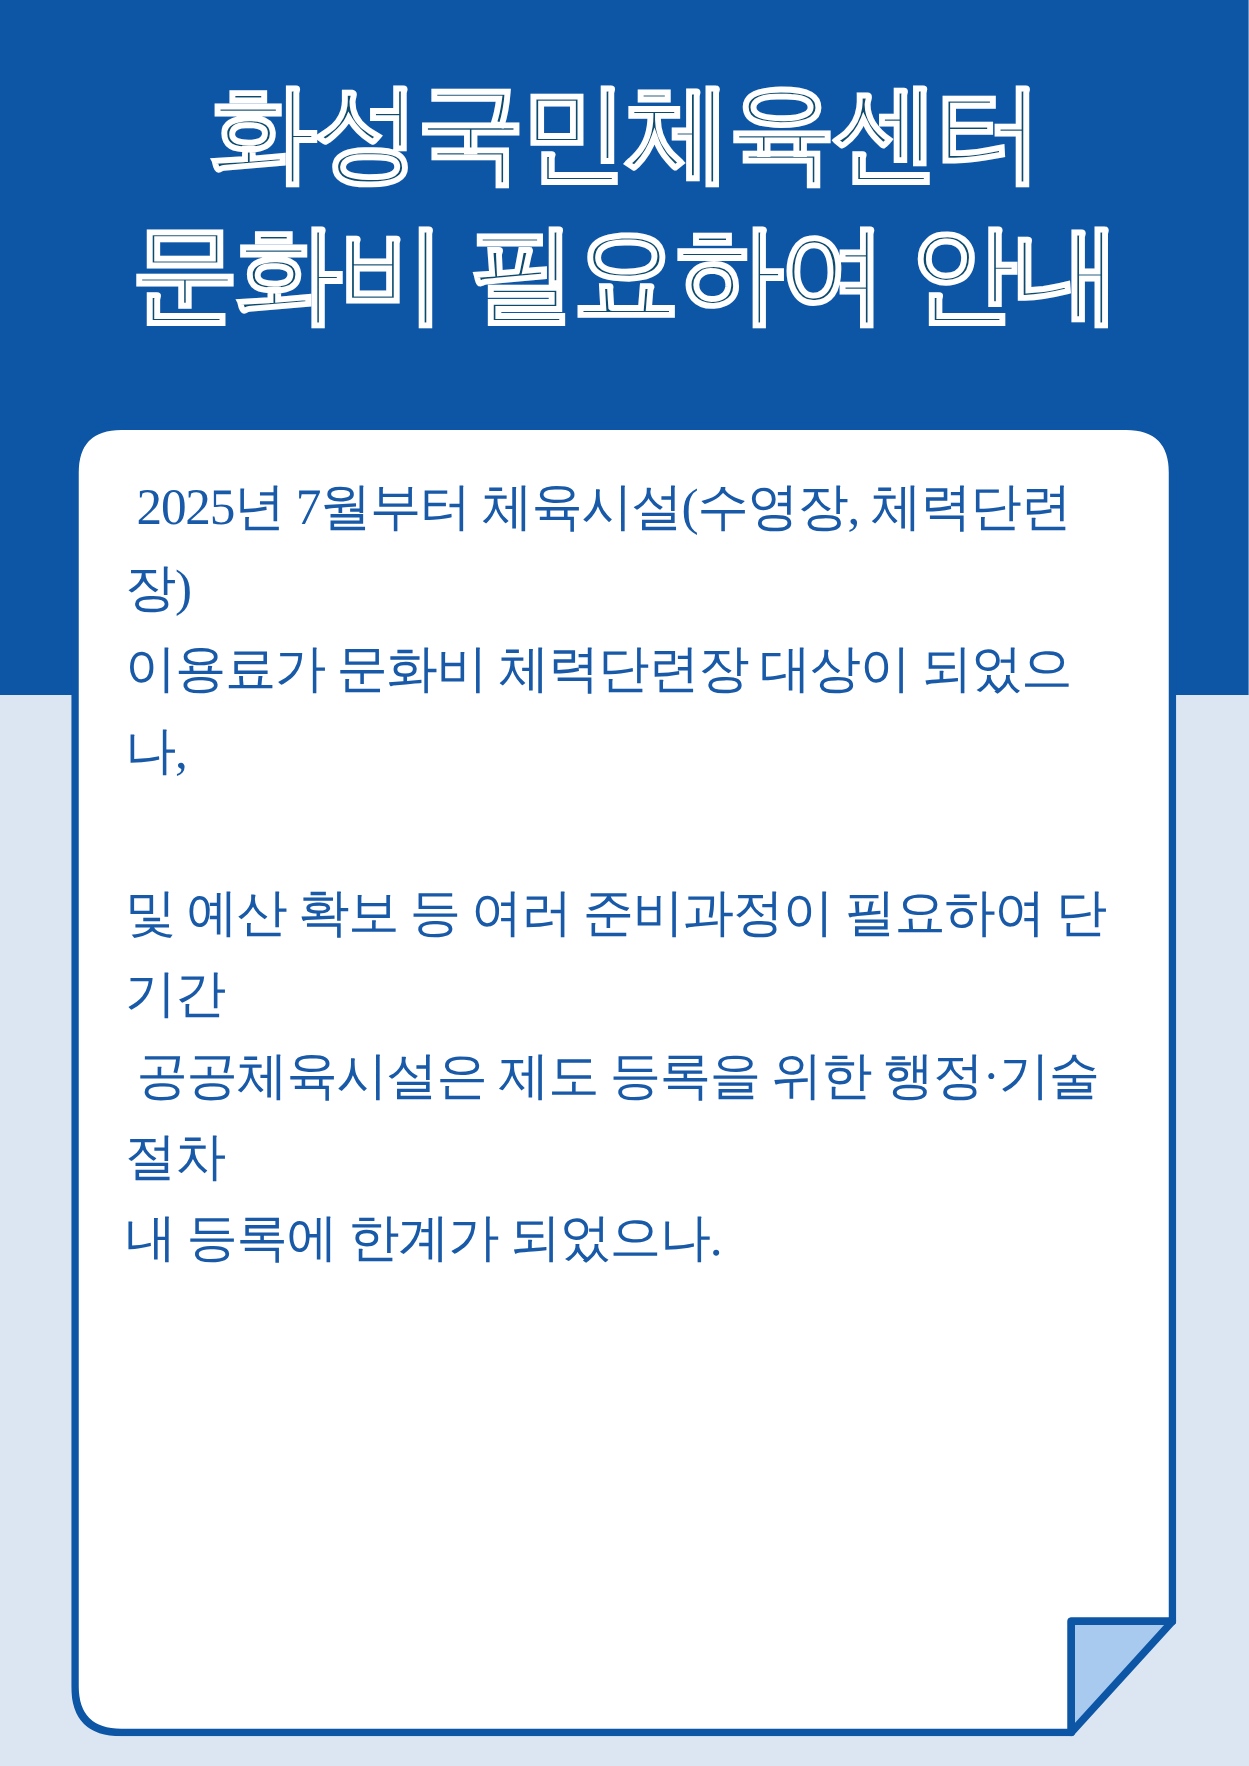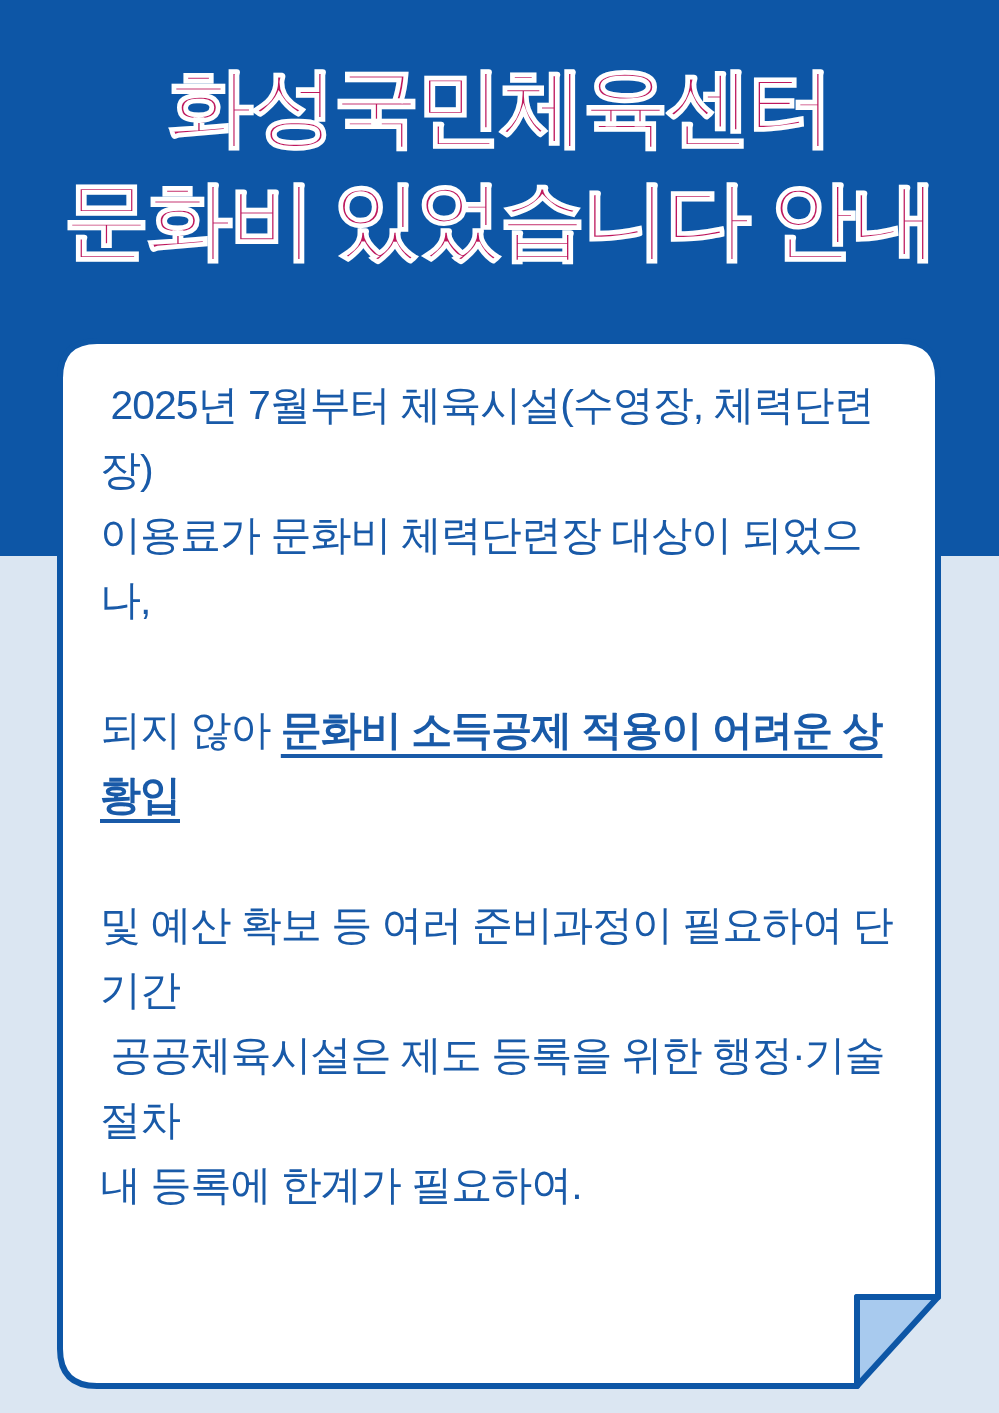--- a/index.html
+++ b/index.html
@@ -19,21 +19,21 @@
     left: 0; top: 0;
     width: 999px;
     height: 556px;
     background: #0D56A6;
   }
   .title-block {
     position: absolute;
     left: 0; top: 50px;
     width: 999px;
     text-align: center;
-    color: #be185d;
+    color: #0c4a6e;
     font-weight: 900;
     font-size: 86px;
     line-height: 113px;
     letter-spacing: -3px;
     -webkit-text-stroke: 2px #FFFFFF;
   }
   .notice-card {
     position: absolute;
     left: 57px; top: 338px;
     width: 884px;
@@ -48,20 +48,21 @@
   .card-content {
     position: absolute;
     left: 43px; top: 35px;
     right: 36px; bottom: 20px;
     overflow: hidden;
     color: #195AA8;
     font-size: 41px;
     line-height: 65px;
     font-weight: 500;
     letter-spacing: -1px;
+    font-family: Liberation Serif, serif;
   }
   .para {
     margin: 0 0 65px 0;
   }
   .para:last-child {
     margin-bottom: 0;
   }
   .em {
     font-weight: 800;
     text-decoration: underline;
@@ -69,35 +70,34 @@
     text-underline-offset: 10px;
   }
 </style>
 </head>
 <body>
 
 <div class="header-band"></div>
 
 <div class="title-block">
   <div>화성국민체육센터</div>
-  <div>문화비 있었습니다 안내</div>
+  <div>문화비 필요하여 안내</div>
 </div>
 
 <div class="notice-card">
   <svg class="card-surface" viewBox="0 0 884 1051" xmlns="http://www.w3.org/2000/svg" aria-hidden="true">
     <path d="M40,3 H844 Q881,3 881,40 V959 H800 V1048 H40 Q3,1048 3,1011 V40 Q3,3 40,3 Z" fill="#FFFFFF" stroke="#0D56A6" stroke-width="6" stroke-linejoin="round"></path>
     <path d="M800,959 H881 L800,1048 Z" fill="#A8CAEE" stroke="#0D56A6" stroke-width="6" stroke-linejoin="round"></path>
   </svg>
   <div class="card-content">
       <div class="para">
         <div><span>&nbsp;2025년 7월부터 체육시설(수영장, 체력단련장)</span></div>
         <div><span>이용료가 문화비 체력단련장 대상이 되었으나,</span></div>
       </div>
       <div class="para">
-        <div><span>되지 않아 </span><span class="em">문화비 소득공제 적용이 어려운 상황입</span></div>
       </div>
       <div class="para">
         <div><span>및 예산 확보 등 여러 준비과정이 필요하여 단기간</span></div>
         <div><span>&nbsp;공공체육시설은 제도 등록을 위한 행정·기술절차</span></div>
-        <div><span>내 등록에 한계가 필요하여.</span></div>
+        <div><span>내 등록에 한계가 되었으나.</span></div>
       </div>
     </div>
 </div>
 
 </body></html>

